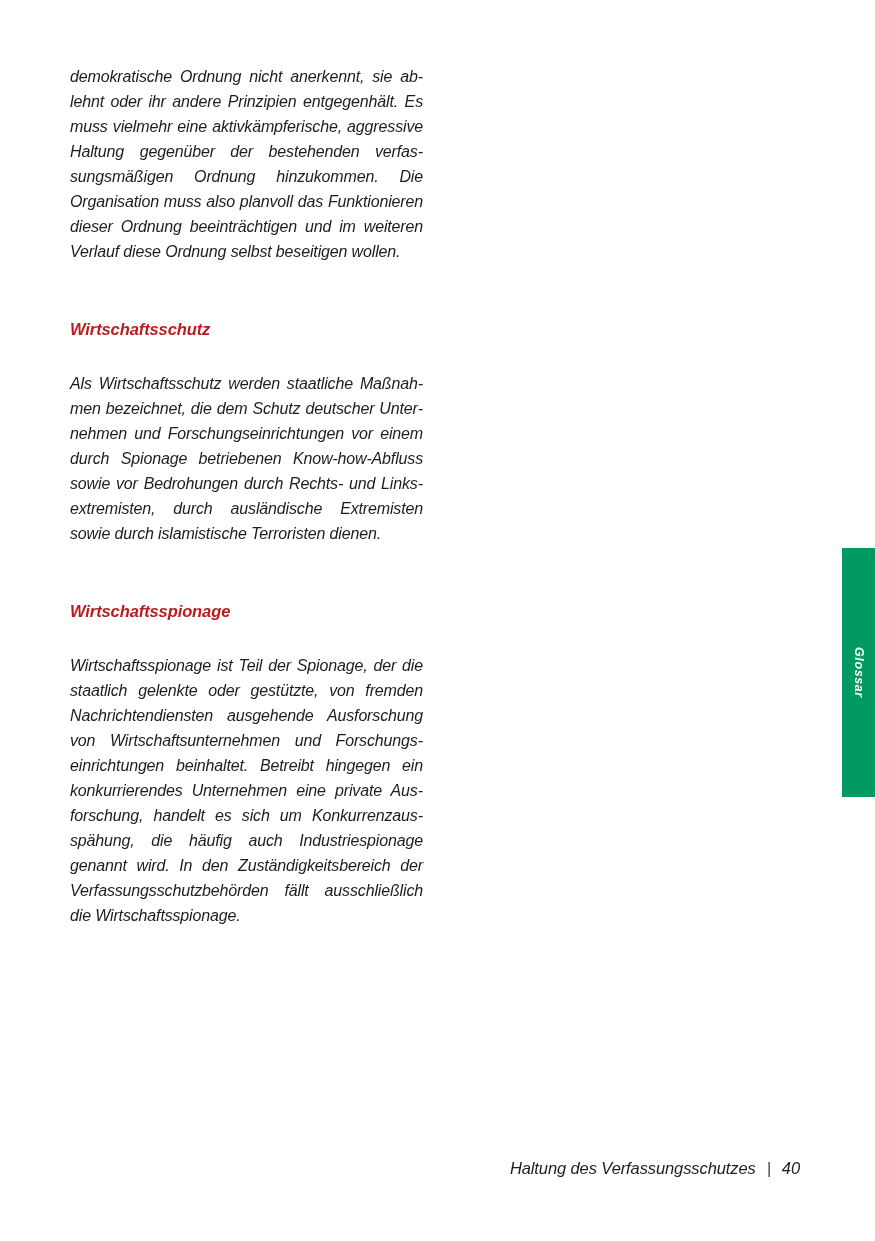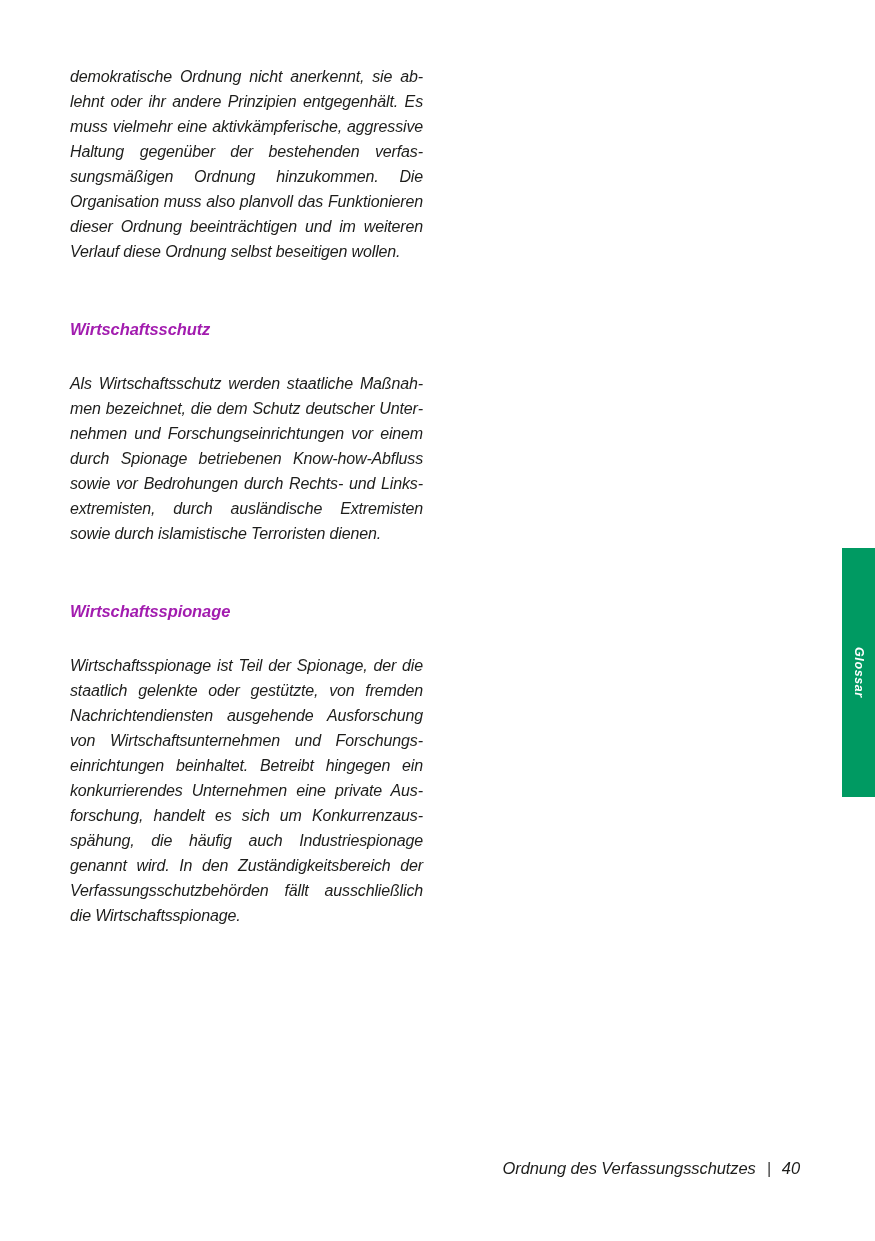--- a/index.html
+++ b/index.html
@@ -28,21 +28,21 @@
     hyphens: manual;
     color: #1d1d1b;
   }
   .para.last-left { text-align-last: left; }
   .entry-heading {
     font-size: 16.5px;
     font-weight: bold;
     line-height: 20px;
     margin-top: 55px;
     margin-bottom: 32px;
-    color: #a21caf;
+    color: #b91c1c;
     letter-spacing: -0.1px;
   }
 
   .side-tab {
     position: absolute;
     right: 0;
     top: 548px;
     width: 33px;
     height: 249px;
     background: #009a62;
@@ -94,16 +94,16 @@
       <p class="para last-left">Wirtschaftsspionage ist Teil der Spionage, der die staatlich gelenkte oder gestützte, von fremden Nachrichtendiensten ausgehende Ausforschung von Wirtschaftsunternehmen und Forschungs­einrichtungen beinhaltet. Betreibt hingegen ein konkurrierendes Unternehmen eine private Aus­forschung, handelt es sich um Konkurrenzaus­spähung, die häufig auch Industriespionage genannt wird. In den Zuständigkeitsbereich der Verfassungsschutzbehörden fällt ausschließlich die Wirtschaftsspionage.</p>
     </section>
 
   </div>
 
   <div class="side-tab" style="background: rgb(0, 154, 98);">
     <span class="side-tab-label">Glossar</span>
   </div>
 
   <div class="footer">
-    <span>Ordnung des Verfassungsschutzes</span><span class="sep">|</span><span>40</span>
+    <span>Haltung des Verfassungsschutzes</span><span class="sep">|</span><span>40</span>
   </div>
 
 </div>
 
 </body></html>

